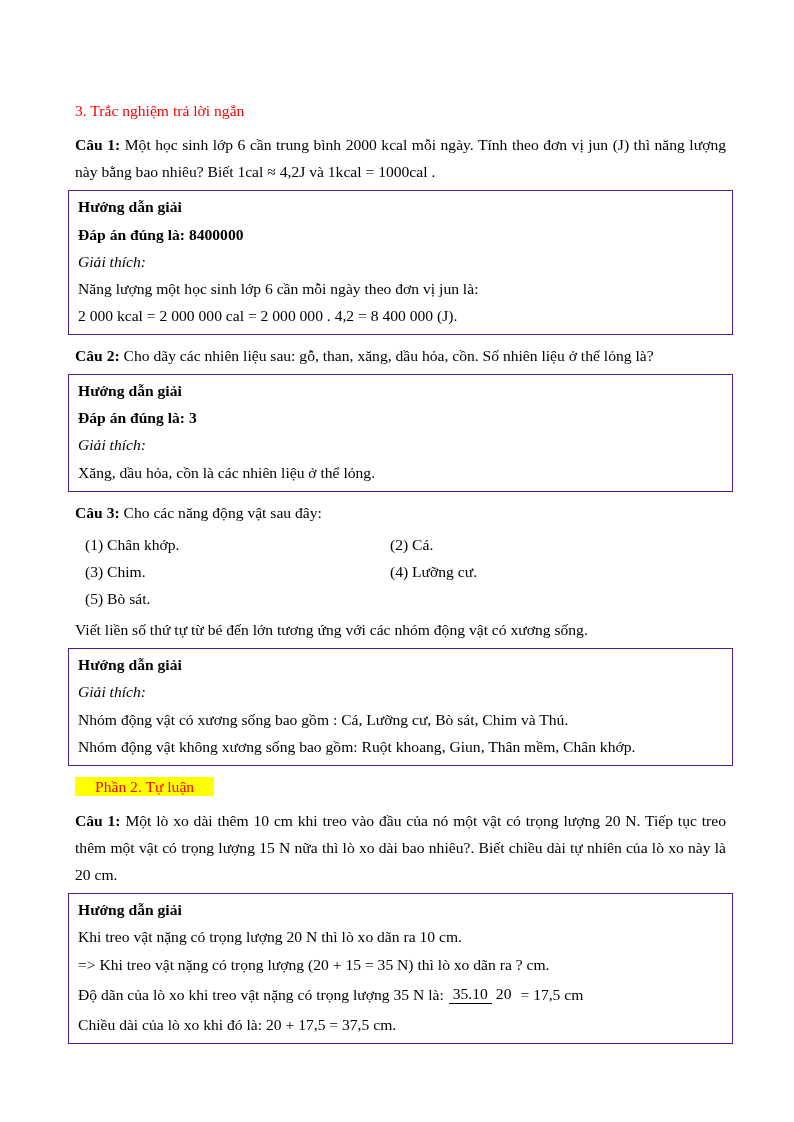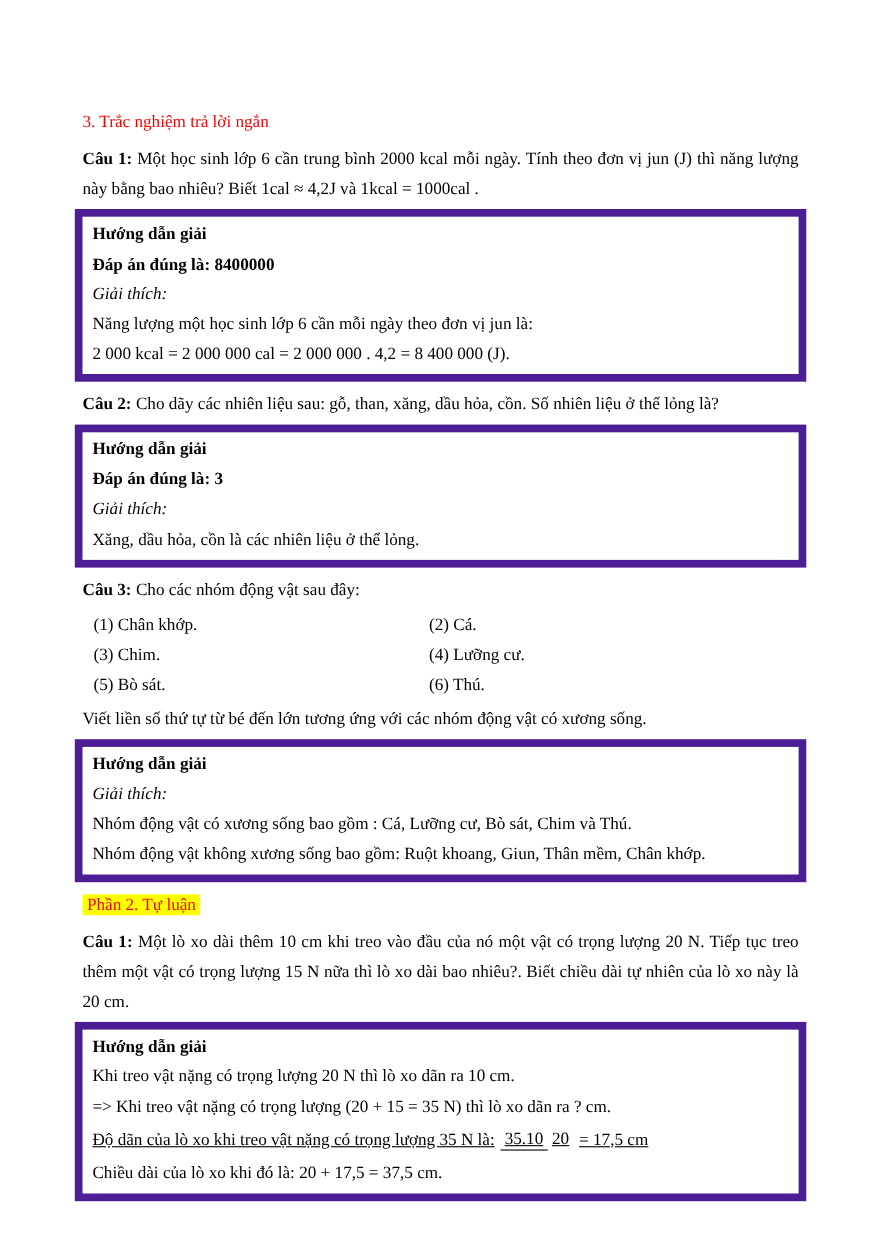--- a/index.html
+++ b/index.html
@@ -21,34 +21,34 @@
   .heading {
     font-size: 15.6px;
     font-weight: normal;
     margin: 0 0 7px 0;
   }
   .para { margin: 0 0 5px 0; text-align: justify; }
   .qlabel { font-weight: bold; }
   .bold { font-weight: bold; }
   .italic { font-style: italic; }
   .solution-box {
-    border: 7px solid #4c1d95;
+    border: 1px solid #4c1d95;
     margin: 2px -7px 7px -7px;
     padding: 2px 10px 5px 9px;
   }
   .solution-box p { margin: 0; text-align: left; }
   .options {
     display: grid;
     grid-template-columns: 305px 1fr;
     padding-left: 10px;
     margin: 0 0 4px 0;
   }
   .options span { display: block; }
-  .highlight { background: var(--highlight, #ffff00); padding: 1px 4px; }
-  .mathline { display: flex; flex-wrap: wrap; padding: 3px 0; text-decoration: underline; }
+  .highlight { background: var(--highlight, #ffff00); padding: 1px 20px; }
+  .mathline { display: flex; flex-wrap: wrap; padding: 3px 0; }
   .frac {
     display: inline-flex;
     flex-direction: row;
     align-items: center;
     vertical-align: middle;
     line-height: 1.25;
     margin: 0 5px;
   }
   .frac .num { border-bottom: 1.4px solid #000; padding: 0 4px; }
   .frac .den { padding: 0 4px; }
@@ -81,30 +81,29 @@
 
   <div class="solution-box">
     <p class="bold">Hướng dẫn giải</p>
     <p class="bold">Đáp án đúng là: 3</p>
     <p class="italic">Giải thích:</p>
     <p>Xăng, dầu hỏa, cồn là các nhiên liệu ở thể lỏng.</p>
   </div>
 
   <p class="para">
     <span class="qlabel">Câu 3:</span>
-    <span>Cho các nhóm động vật sau đây:</span>
+    <span>Cho các năng động vật sau đây:</span>
   </p>
 
   <div class="options">
     <span>(1) Chân khớp.</span>
     <span>(2) Cá.</span>
     <span>(3) Chim.</span>
     <span>(4) Lưỡng cư.</span>
     <span>(5) Bò sát.</span>
-    <span>(6) Thú.</span>
   </div>
 
   <p class="para">Viết liền số thứ tự từ bé đến lớn tương ứng với các nhóm động vật có xương sống.</p>
 
   <div class="solution-box">
     <p class="bold">Hướng dẫn giải</p>
     <p class="italic">Giải thích:</p>
     <p>Nhóm động vật có xương sống bao gồm : Cá, Lưỡng cư, Bò sát, Chim và Thú.</p>
     <p>Nhóm động vật không xương sống bao gồm: Ruột khoang, Giun, Thân mềm, Chân khớp.</p>
   </div>

